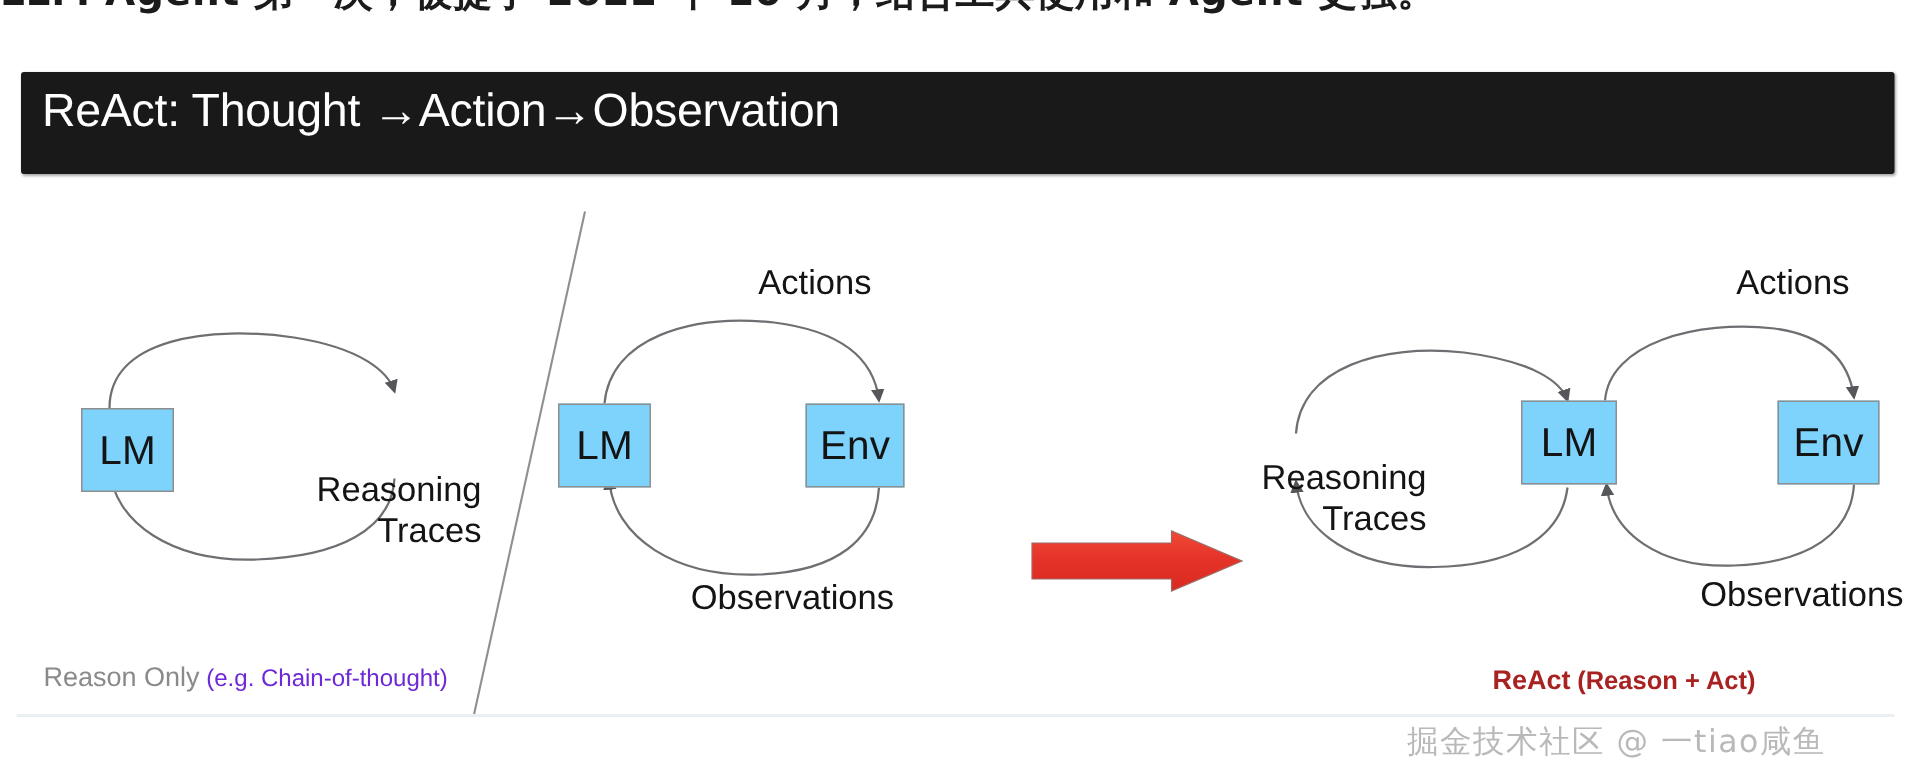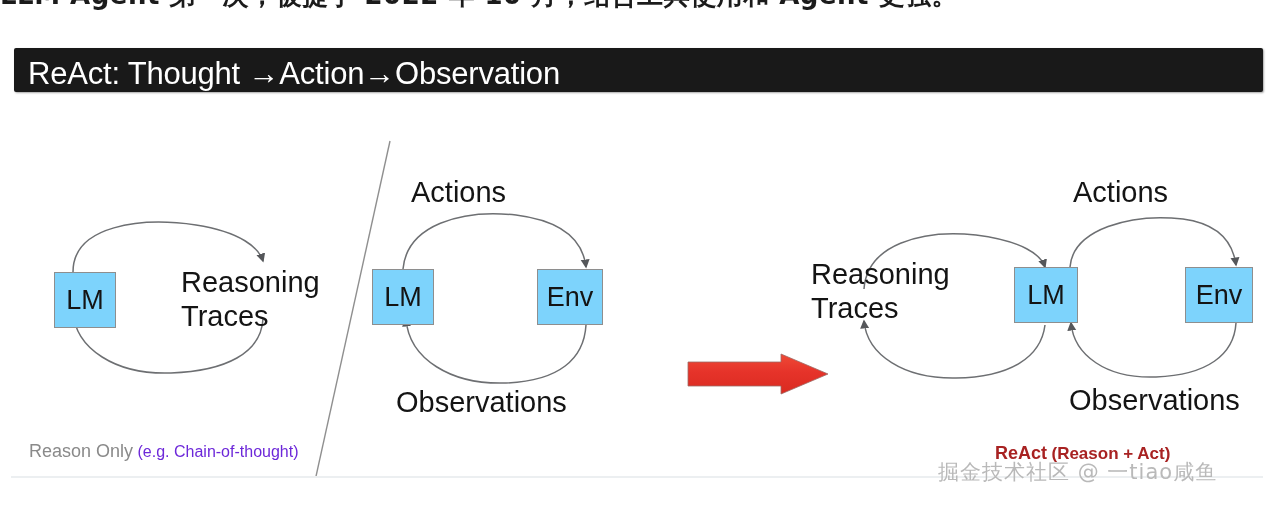--- a/index.html
+++ b/index.html
@@ -42,21 +42,21 @@
     background: #ffffff;
     border-bottom: 2px solid #eceff1;
   }
 
   
   .title-banner {
     position: absolute;
     left: 3px;
     top: 14px;
     width: 1249px;
-    height: 44px;
+    height: 68px;
     background: #191919;
     border-radius: 2px;
     box-shadow: 1px 1px 2px rgba(0,0,0,0.35);
   }
   .title-banner-text {
     position: absolute;
     left: 14px;
     top: 8px;
     font-size: 31px;
     font-weight: 500;
@@ -91,28 +91,28 @@
     justify-content: center;
     font-size: 27px;
     color: #141414;
     font-family: "Liberation Sans", sans-serif;
     box-sizing: border-box;
   }
 
   
   .loop-label {
     position: absolute;
-    font-size: 29px;
+    font-size: 23px;
     color: #141414;
-    text-align: left;
+    text-align: right;
     white-space: nowrap;
     font-family: "Liberation Sans", sans-serif;
     line-height: 1.18;
   }
-  .loop-label.stacked { white-space: normal; }
+  .loop-label.stacked { white-space: normal; margin-top: 48px; }
 
   
   .panel-caption {
     position: absolute;
     white-space: nowrap;
     font-family: "Liberation Sans", sans-serif;
   }
   .panel-caption .caption-main {
     font-size: 18px;
     color: #8a8a8a;
@@ -142,21 +142,21 @@
     left: 676px;
     top: 248px;
     width: 142px;
     height: 42px;
   }
 
   
   .watermark {
     position: absolute;
     left: 938px;
-    top: 458px;
+    top: 480px;
     font-family: "DejaVu Sans", sans-serif;
     font-size: 21px;
     color: #b9b9b9;
     white-space: nowrap;
     letter-spacing: 1px;
   }
 </style>
 </head>
 <body>
 

